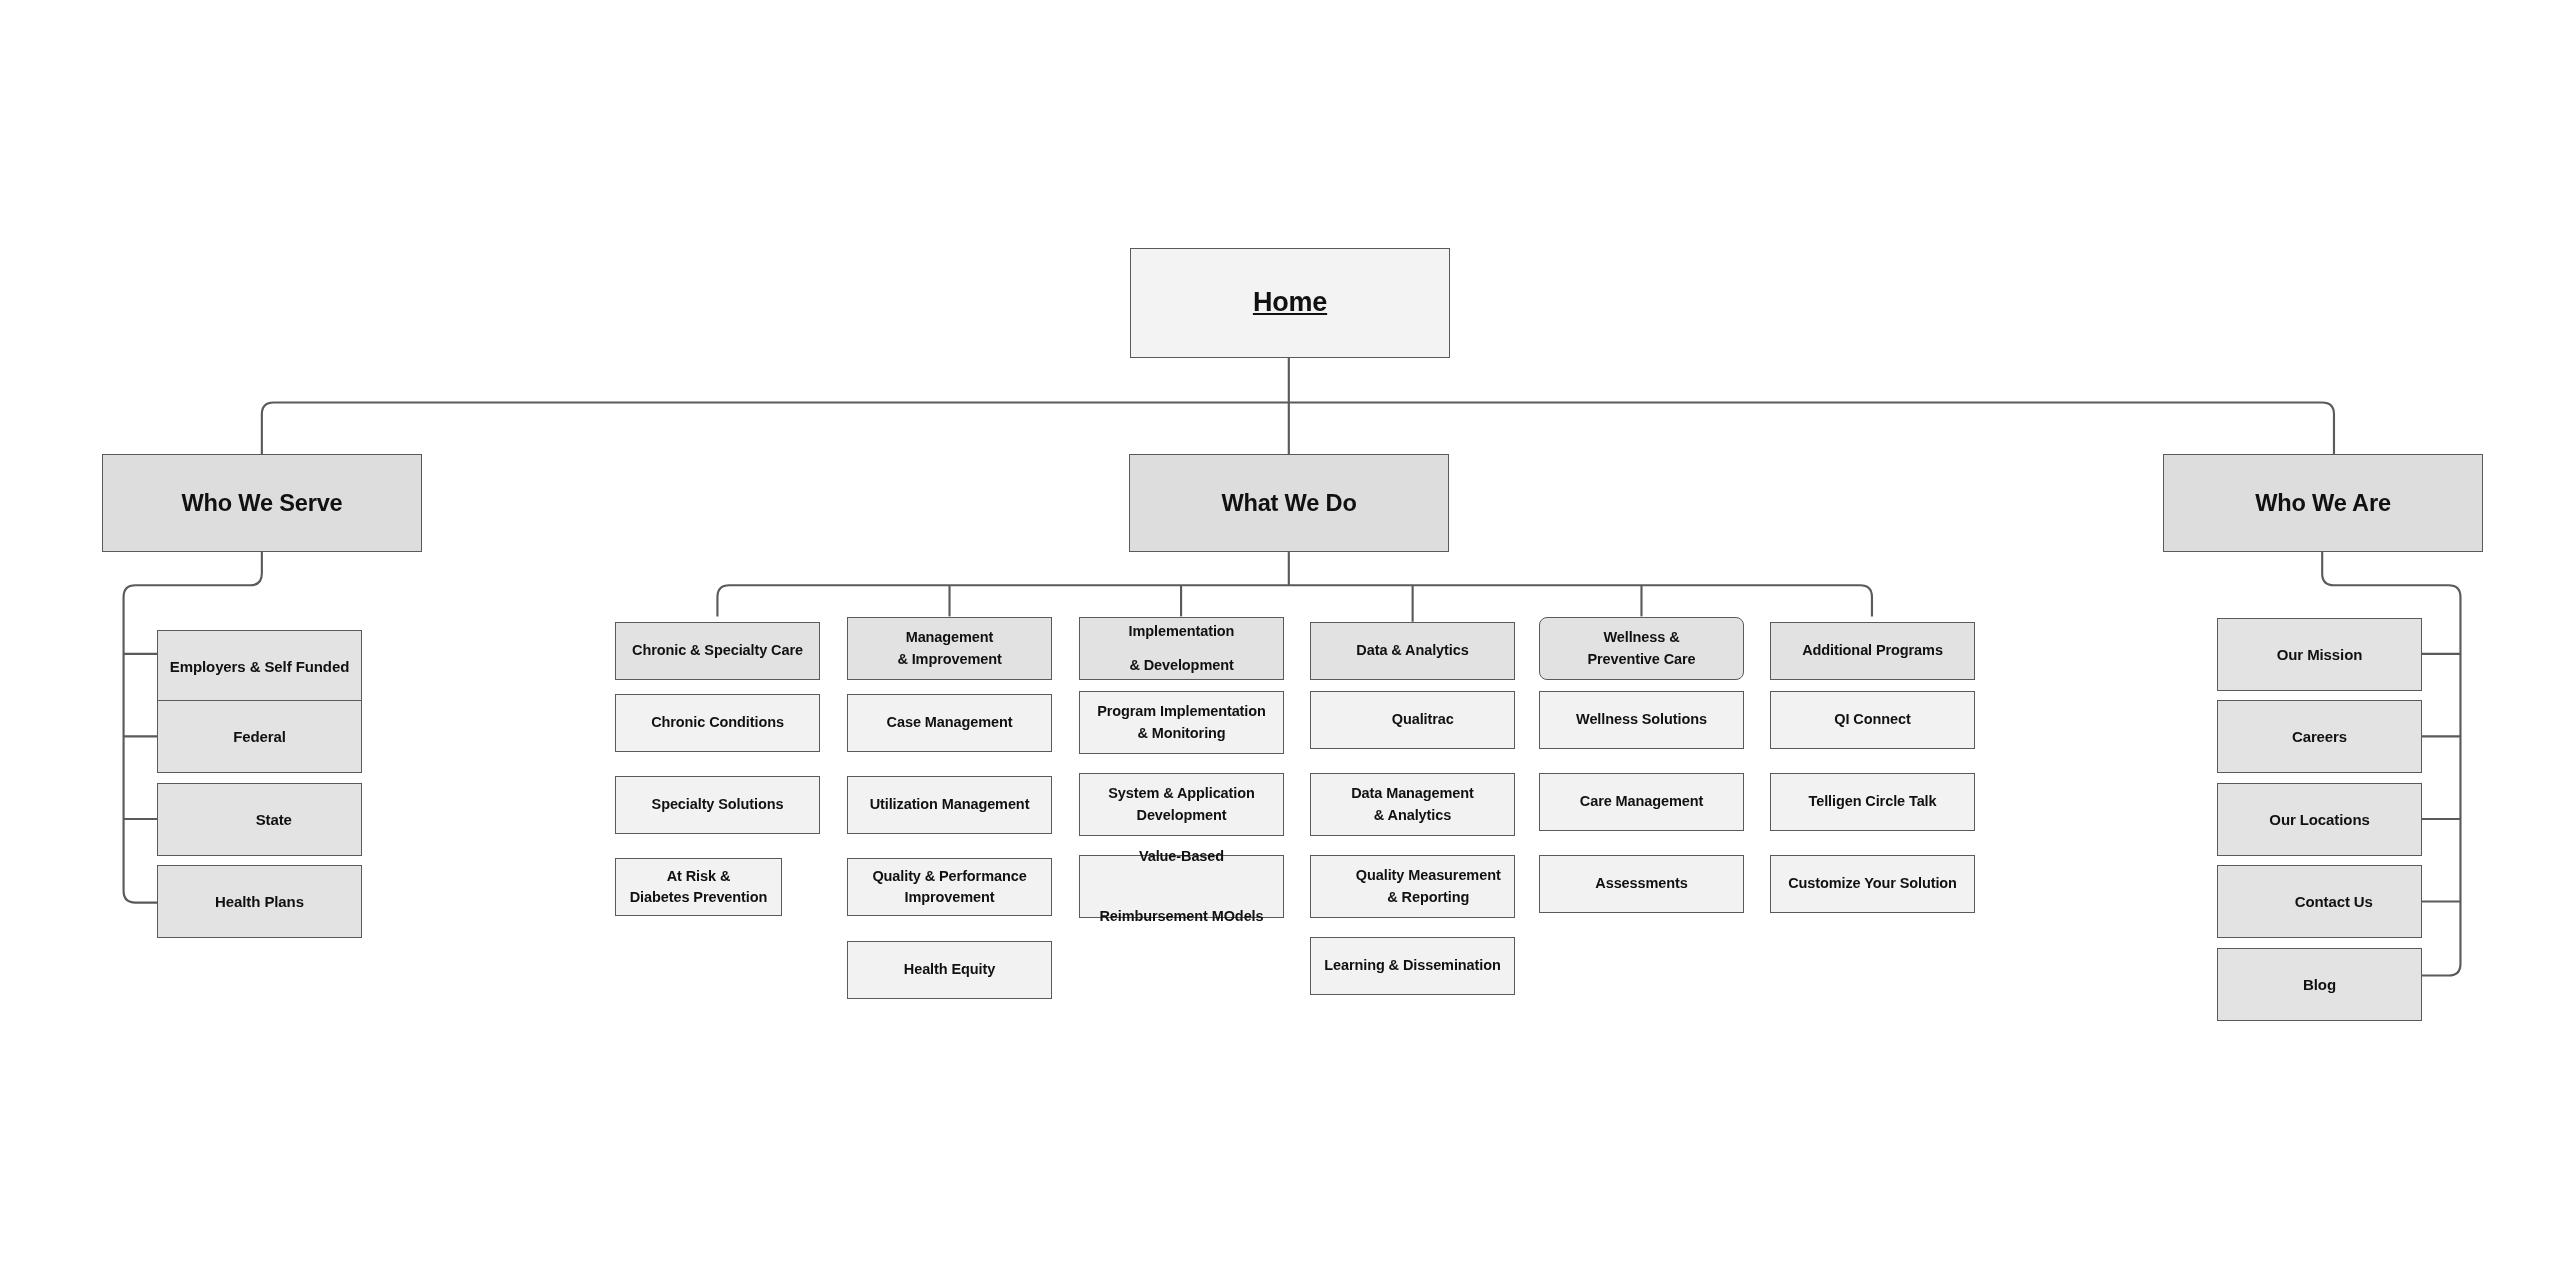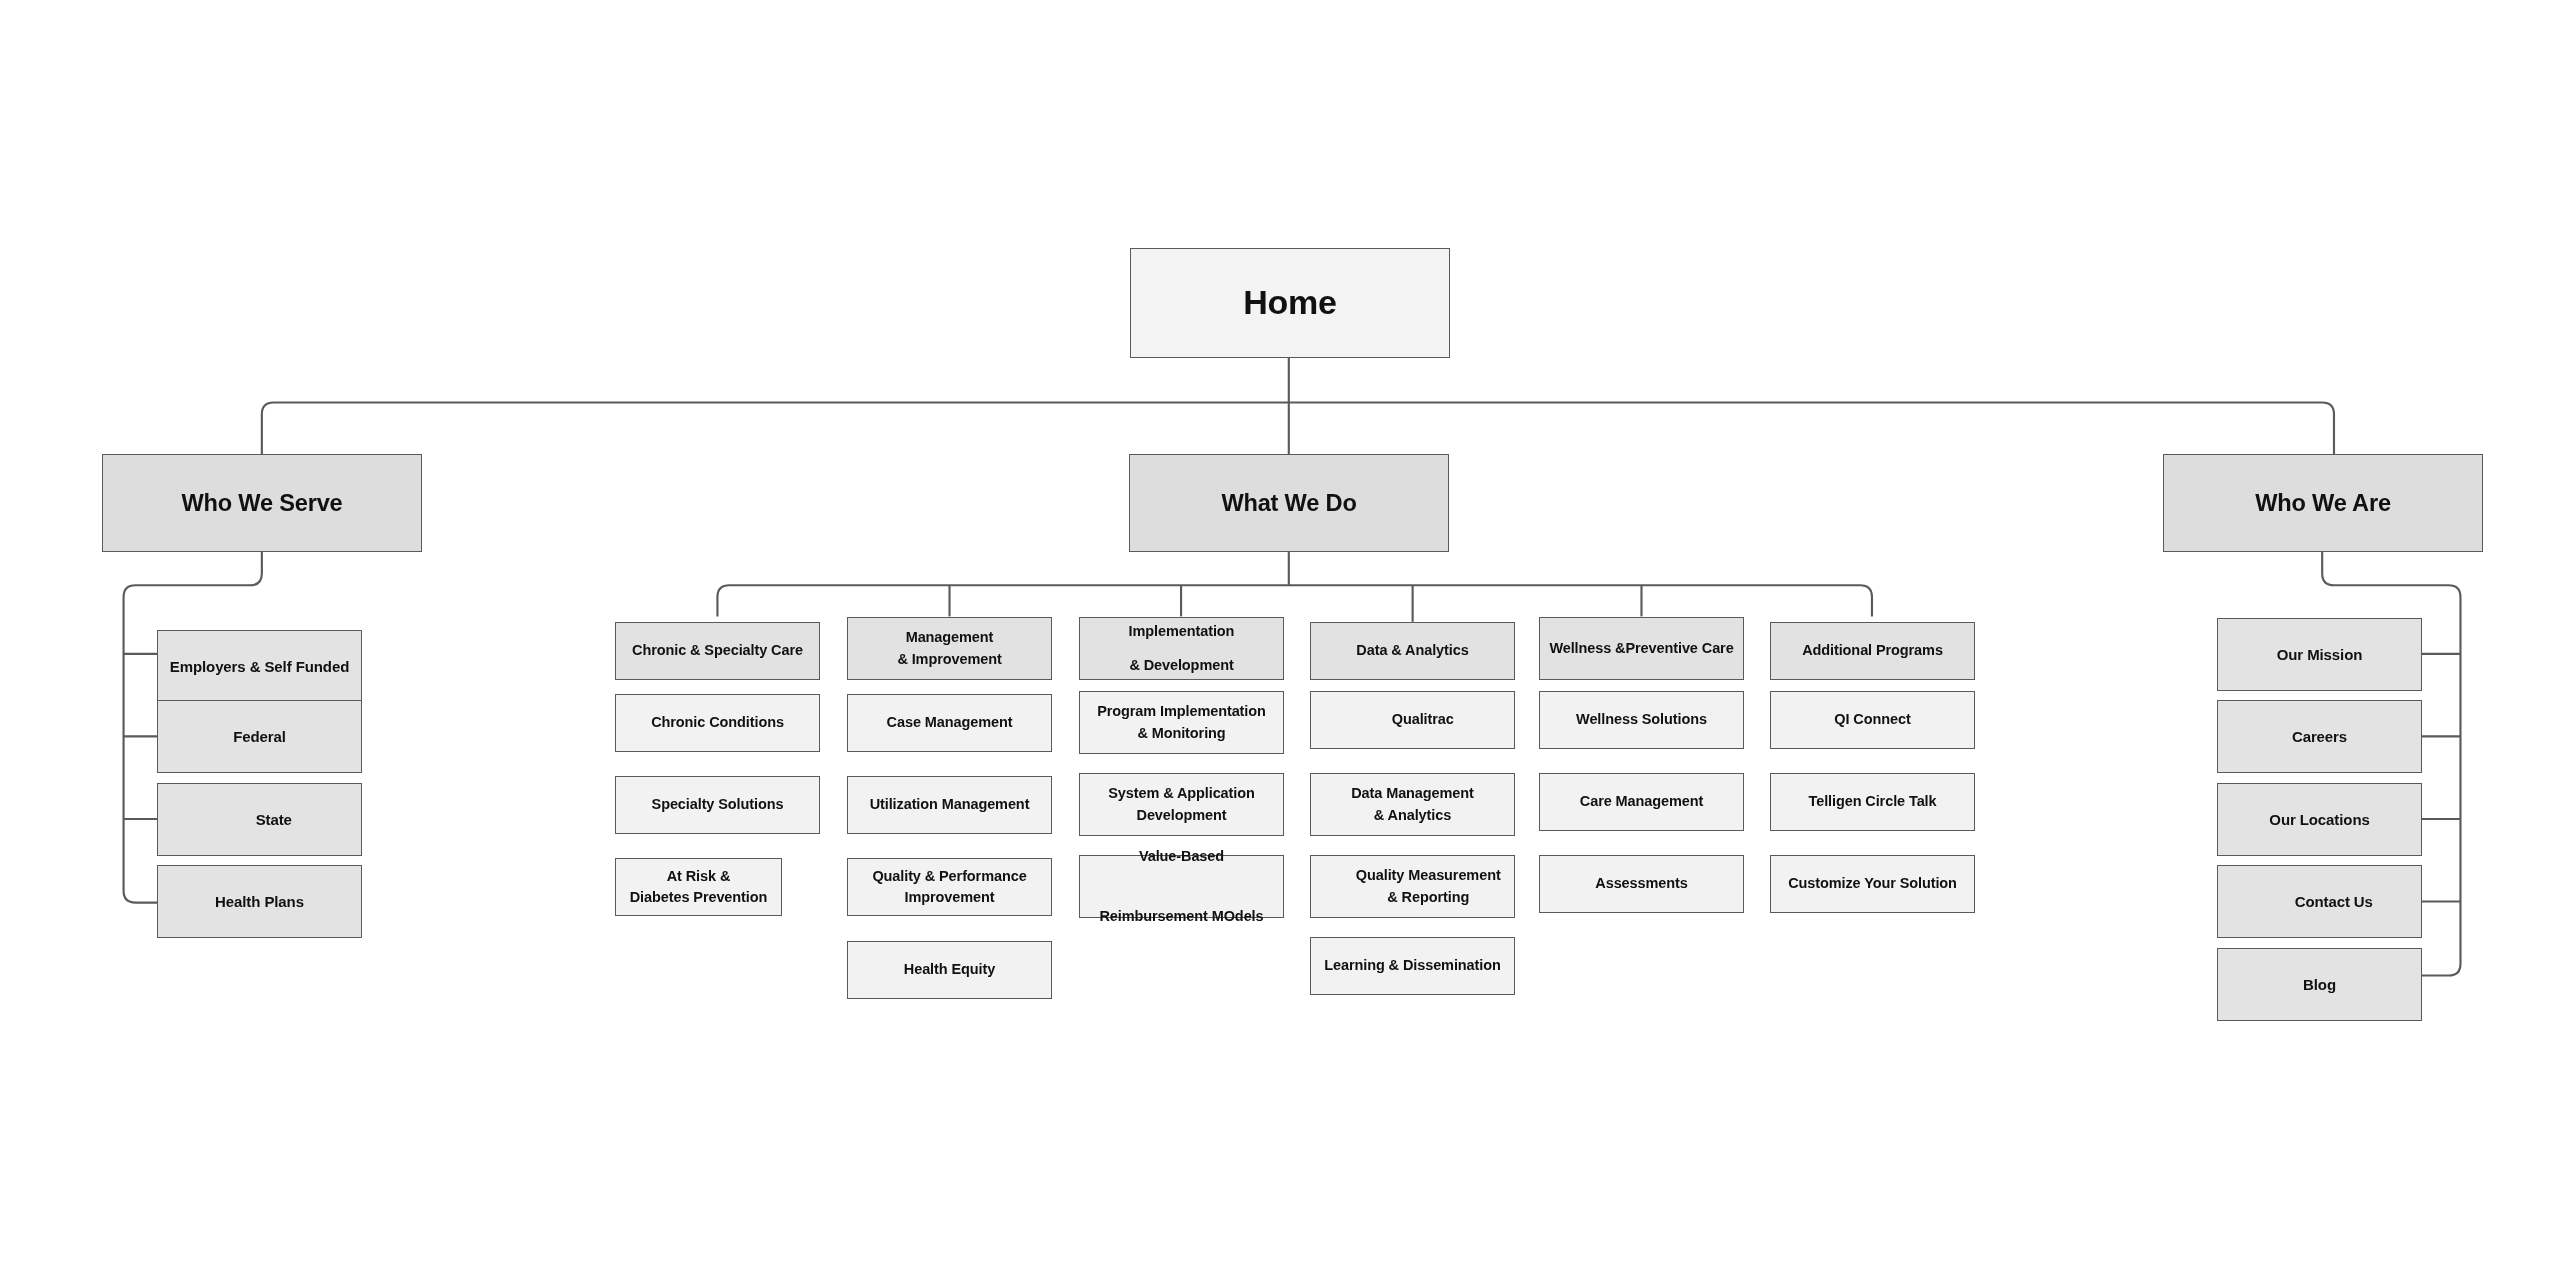--- a/index.html
+++ b/index.html
@@ -35,22 +35,23 @@
     justify-content: center;
     text-align: center;
     color: #111111;
     font-weight: bold;
     line-height: 1.45;
     padding: 3.2px 7.5px;
     z-index: 4;
   }
   .node.root {
     background: #f3f3f3;
-    font-size: 34px;
+    font-size: 27px;
     letter-spacing: -0.2px;
+    text-decoration: underline;
   }
   .node.sec {
     background: #dddddd;
     font-size: 23.6px;
     letter-spacing: -0.2px;
   }
   .node.cat {
     background: #e2e2e2;
     font-size: 14.5px;
     letter-spacing: -0.1px;
@@ -187,21 +188,21 @@
     <span>&amp; Analytics</span>
   </div>
   <div class="node leaf" style="left:1310px; top:855px; width:205px; height:63px; flex-direction:column;padding-left:39px;">
     <span>Quality Measurement</span>
     <span>&amp; Reporting</span>
   </div>
   <div class="node leaf" style="left:1310px; top:937px; width:205px; height:58px;">
     <span>Learning &amp; Dissemination</span>
   </div>
 
-  <div class="node cat" style="left:1539px; top:617px; width:205px; height:63px; flex-direction:row;">
+  <div class="node cat" style="left:1539px; top:617px; width:205px; height:63px; flex-direction:column;border-radius:8px;">
     <span>Wellness &amp;</span>
     <span>Preventive Care</span>
   </div>
   <div class="node leaf" style="left:1539px; top:691px; width:205px; height:58px;">
     <span>Wellness Solutions</span>
   </div>
   <div class="node leaf" style="left:1539px; top:773px; width:205px; height:58px;">
     <span>Care Management</span>
   </div>
   <div class="node leaf" style="left:1539px; top:855px; width:205px; height:58px;">

